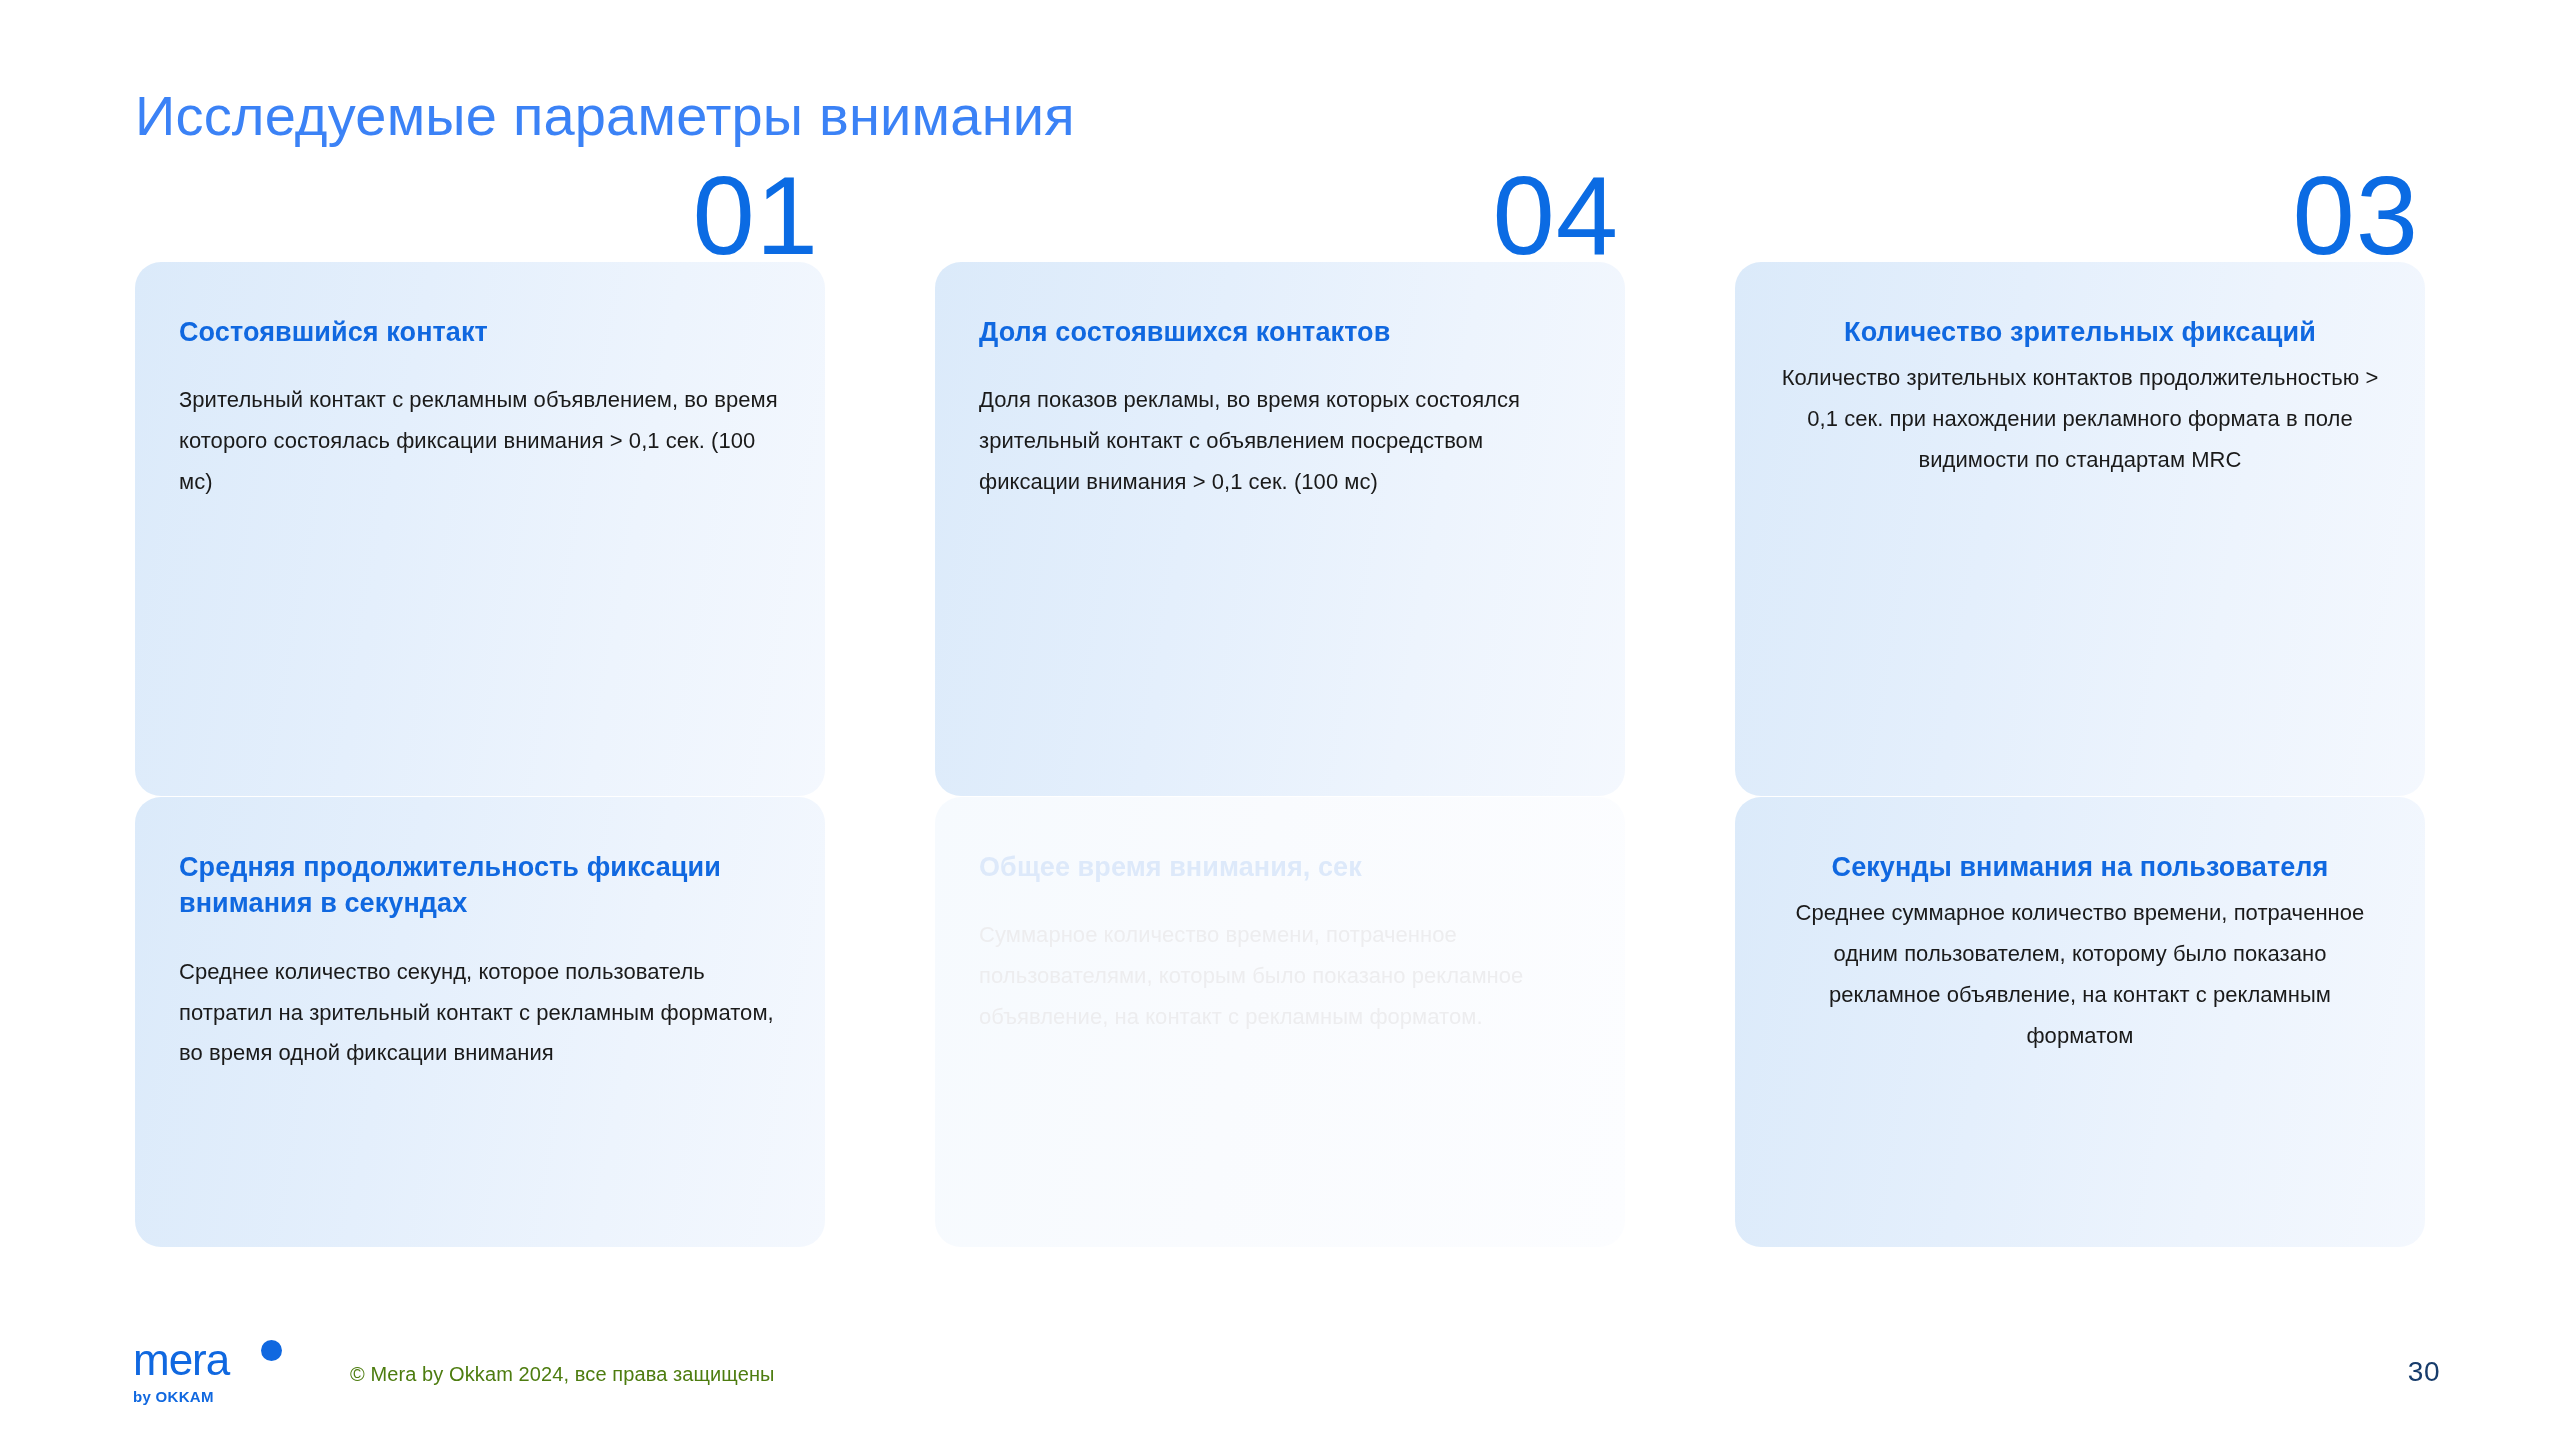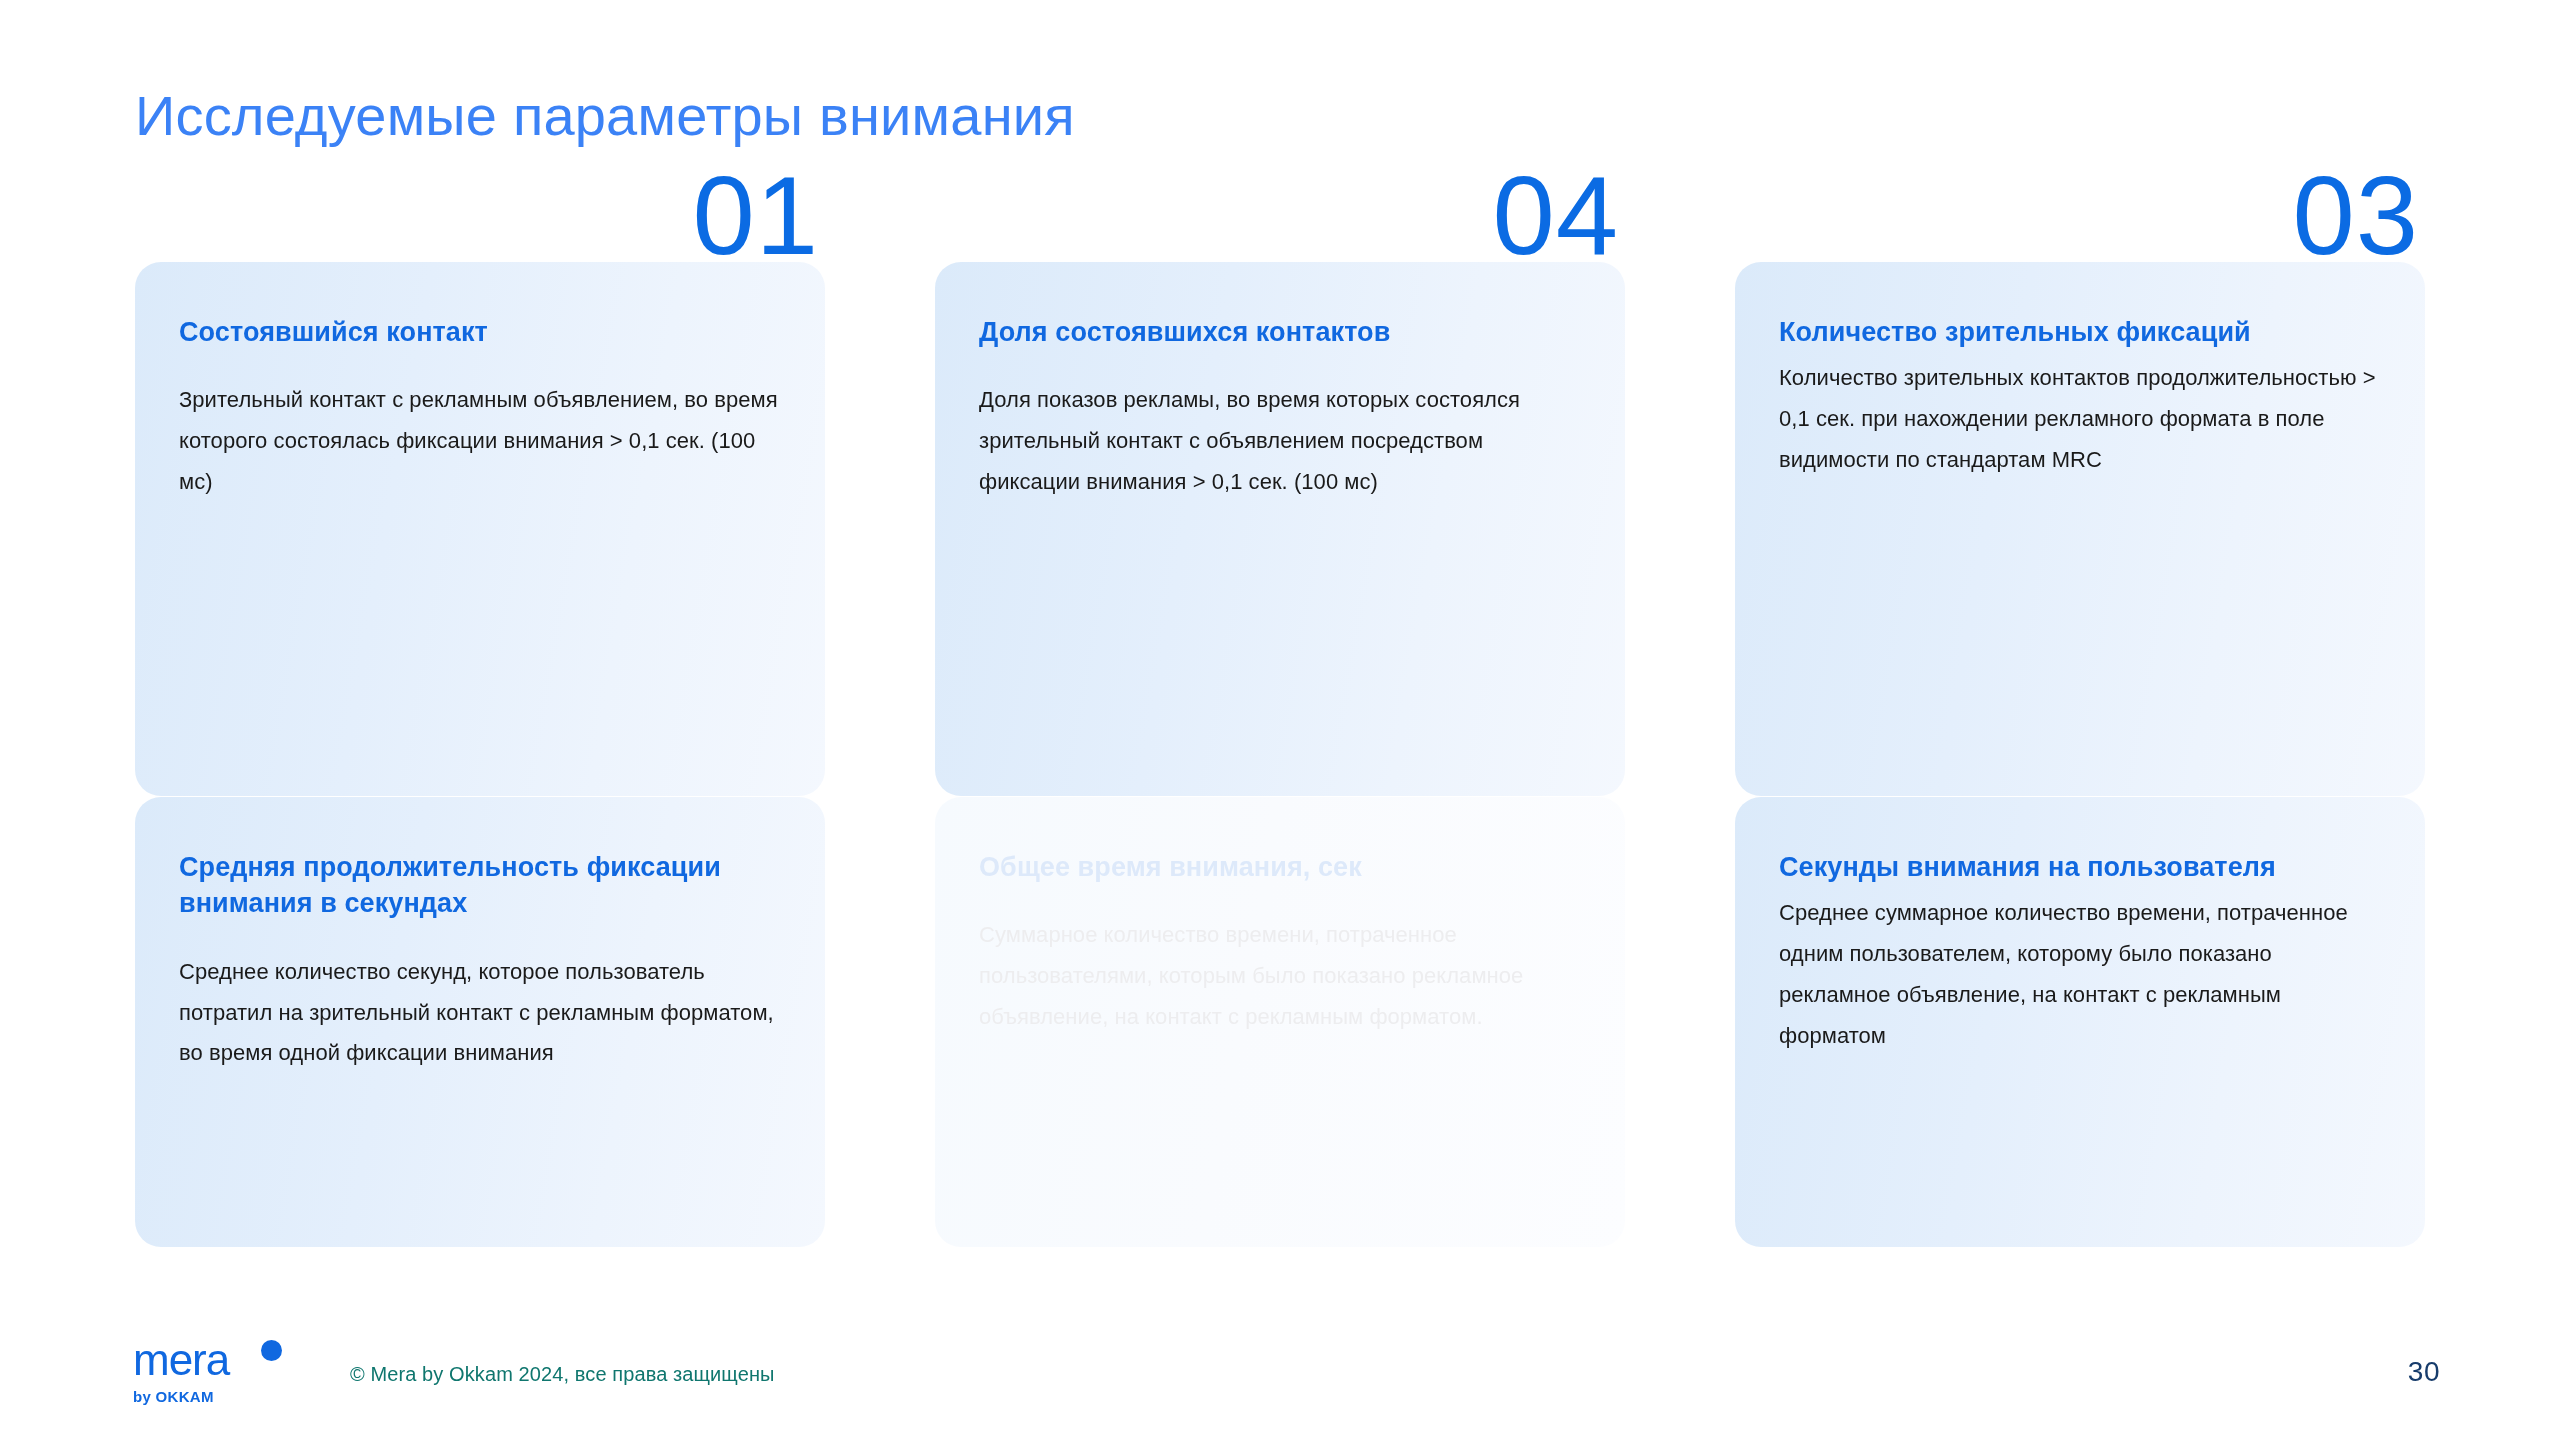--- a/index.html
+++ b/index.html
@@ -41,21 +41,21 @@
     width: 2290px;
     height: 985px;
   }
 
   .cell {
     position: absolute;
     width: 690px;
   }
   .cell.col1 { left: 0px; }
   .cell.col2 { left: 800px; }
-  .cell.col3 { left: 1600px; }
+  .cell.col3 { left: 1600px; text-align: center; }
   .cell.row1 { top: 0px;   height: 534px; }
   .cell.row2 { top: 535px; height: 450px; }
 
   
   .card-index {
     position: absolute;
     right: 6px;
     top: -95px;
     font-size: 112px;
     line-height: 1;
@@ -149,21 +149,21 @@
     letter-spacing: 0.3px;
     margin-top: 7px;
     line-height: 1;
   }
 
   .copyright {
     position: absolute;
     left: 350px;
     top: 43px;
     font-size: 20px;
-    color: #0f766e;
+    color: #4d7c0f;
     letter-spacing: 0.1px;
     white-space: nowrap;
   }
 
   .page-number {
     position: absolute;
     right: 120px;
     top: 36px;
     font-size: 28px;
     color: #173C6B;

